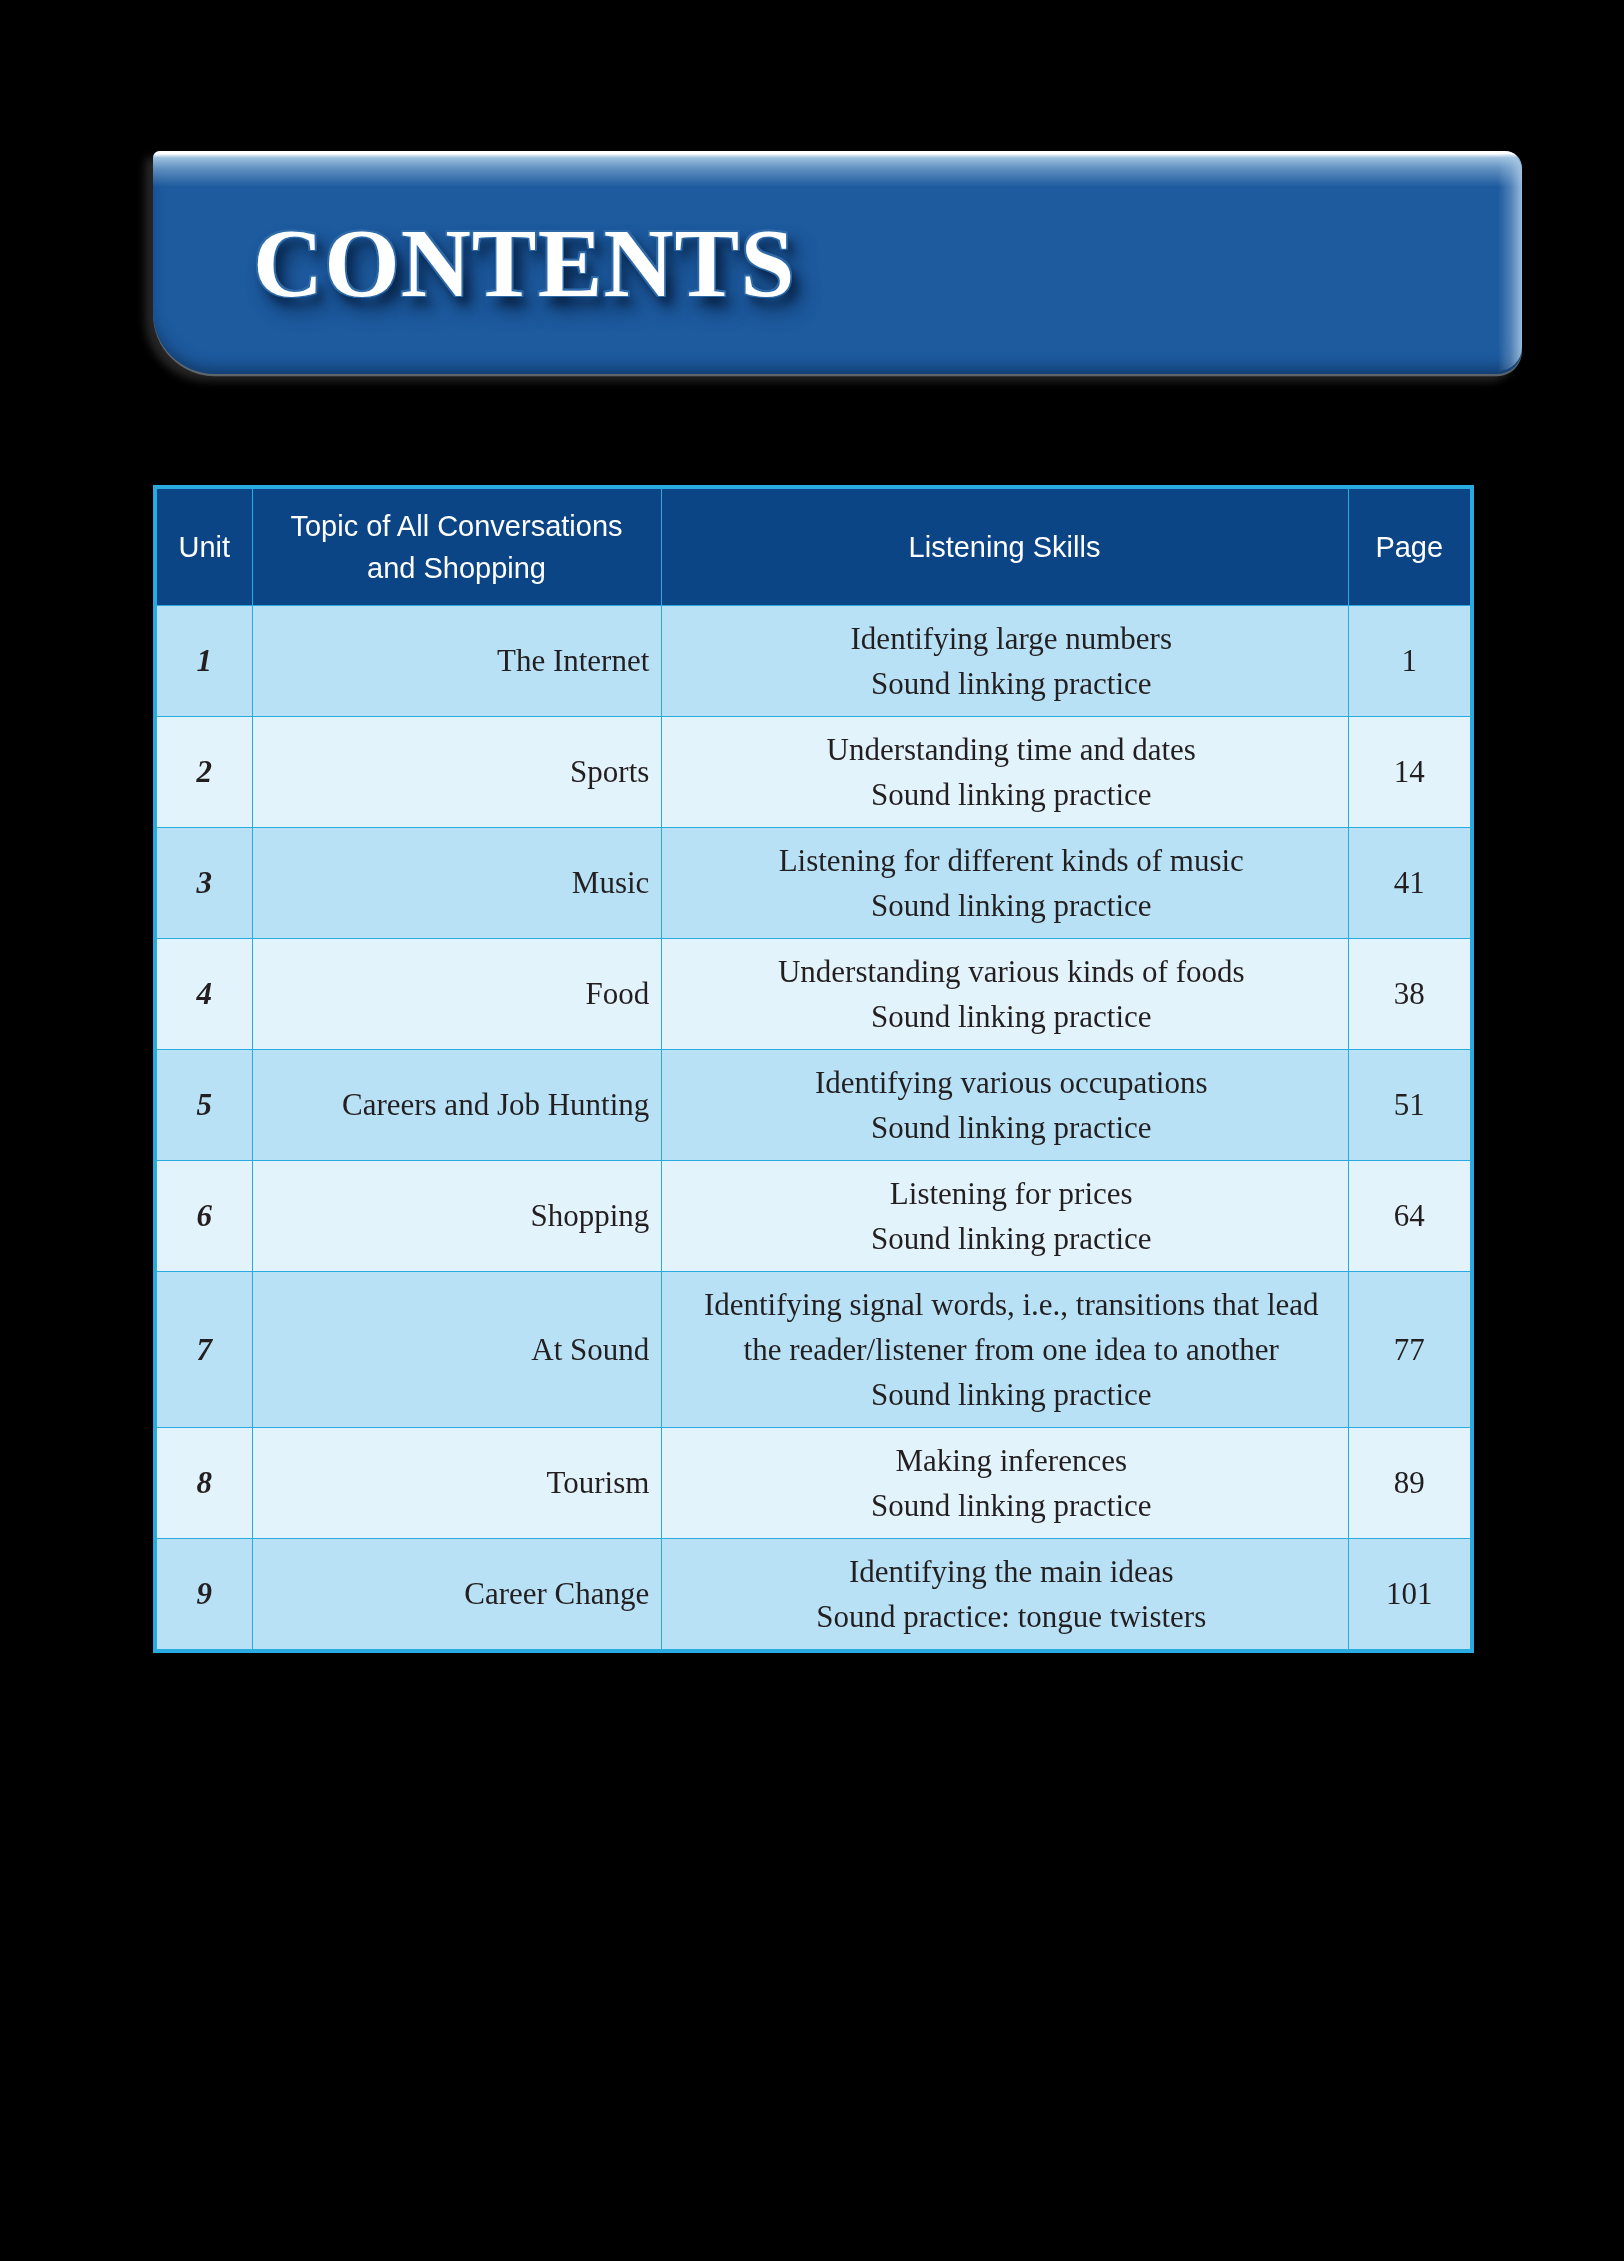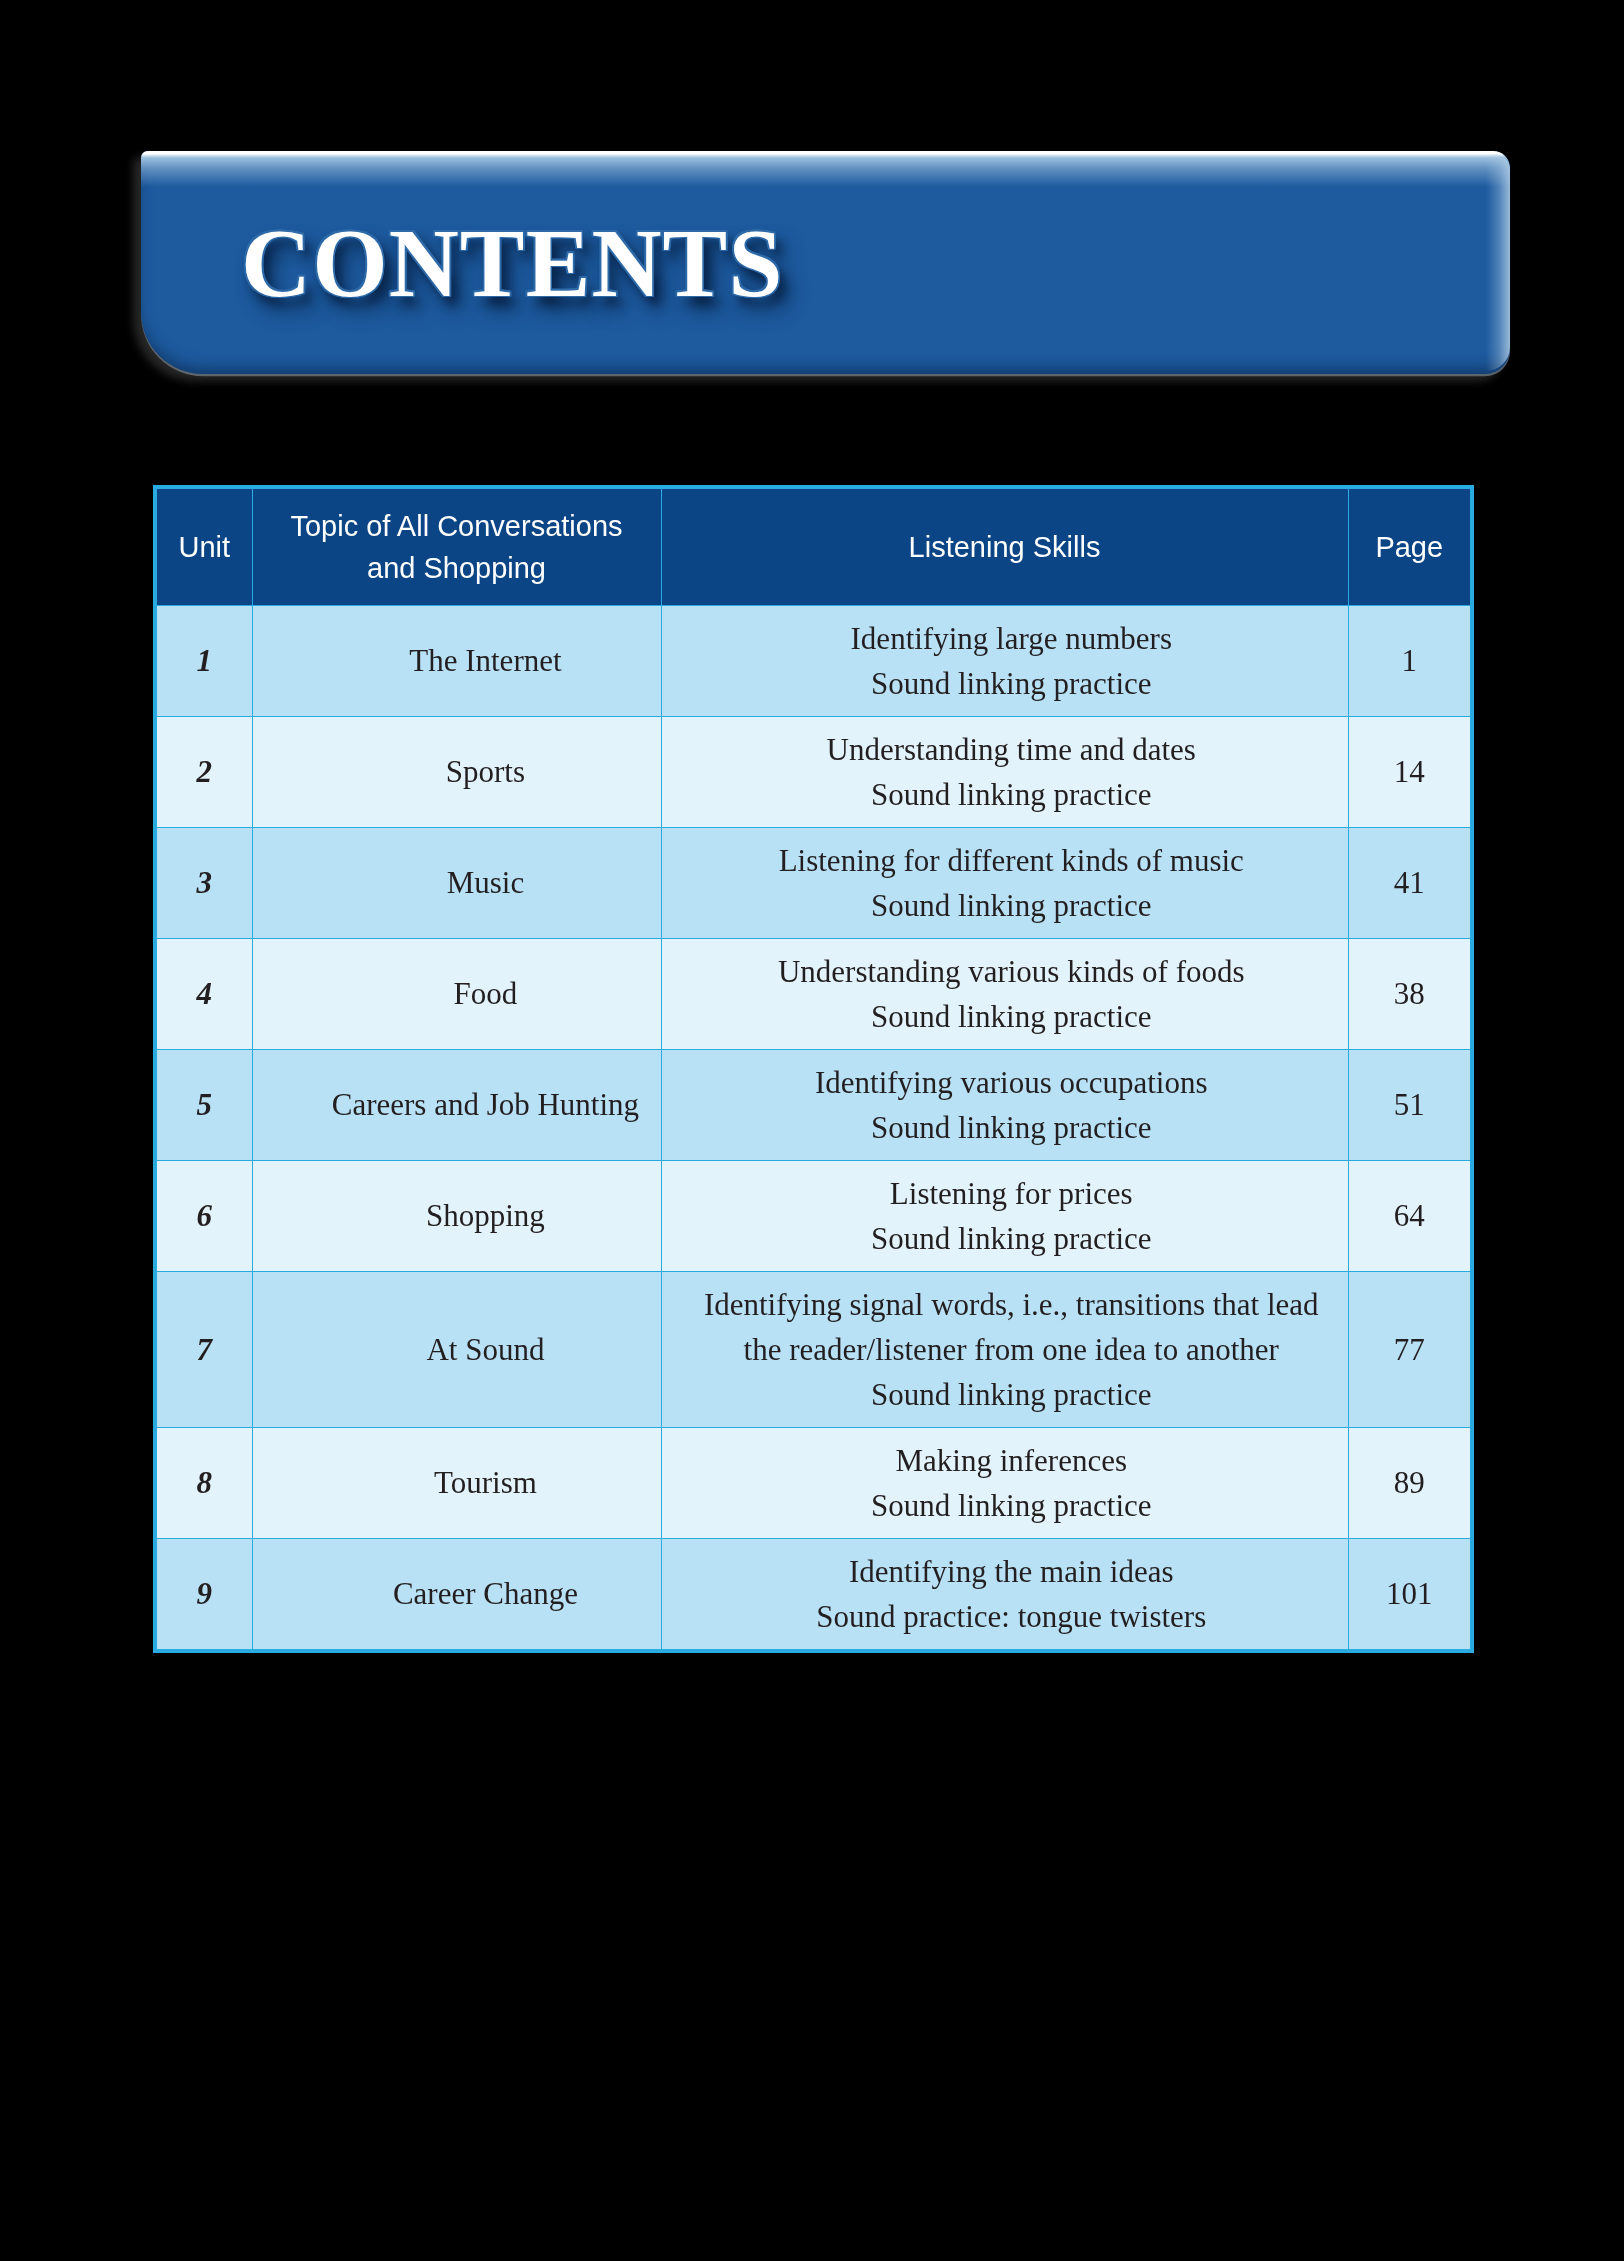--- a/index.html
+++ b/index.html
@@ -22,21 +22,21 @@
     width: 1624px;
     height: 2261px;
     background: var(--page-bg);
     overflow: hidden;
     font-family: "Liberation Serif", "DejaVu Serif", serif;
   }
 
   
   .banner {
     position: absolute;
-    left: 141px;
+    left: 153px;
     top: 151px;
     width: 1369px;
     height: 223px;
     background: var(--banner-bg);
     border-radius: 6.7px 17px 25px 62px;
     box-shadow:
       -7.9px 6.7px 9px rgba(110,110,110,0.35),
       0 2.2px 0 rgba(190,215,235,0.45),
       inset 0 -10px 14.6px -5.6px rgba(5,25,55,0.55);
   }
@@ -119,21 +119,21 @@
     font-size: 31px;
     line-height: 45px;
     vertical-align: middle;
   }
   td.unit {
     text-align: center;
     font-style: italic;
     font-weight: bold;
   }
   td.topic {
-    text-align: center;
+    text-align: right;
     padding-left: 69px;
     padding-right: 11.2px;
   }
   td.skills {
     text-align: left;
     padding: 10px 22.5px 10px 36px;
   }
   td.skills .skill-line { line-height: 45px; text-align: center; }
   td.pagenum { text-align: center; }
 </style>

